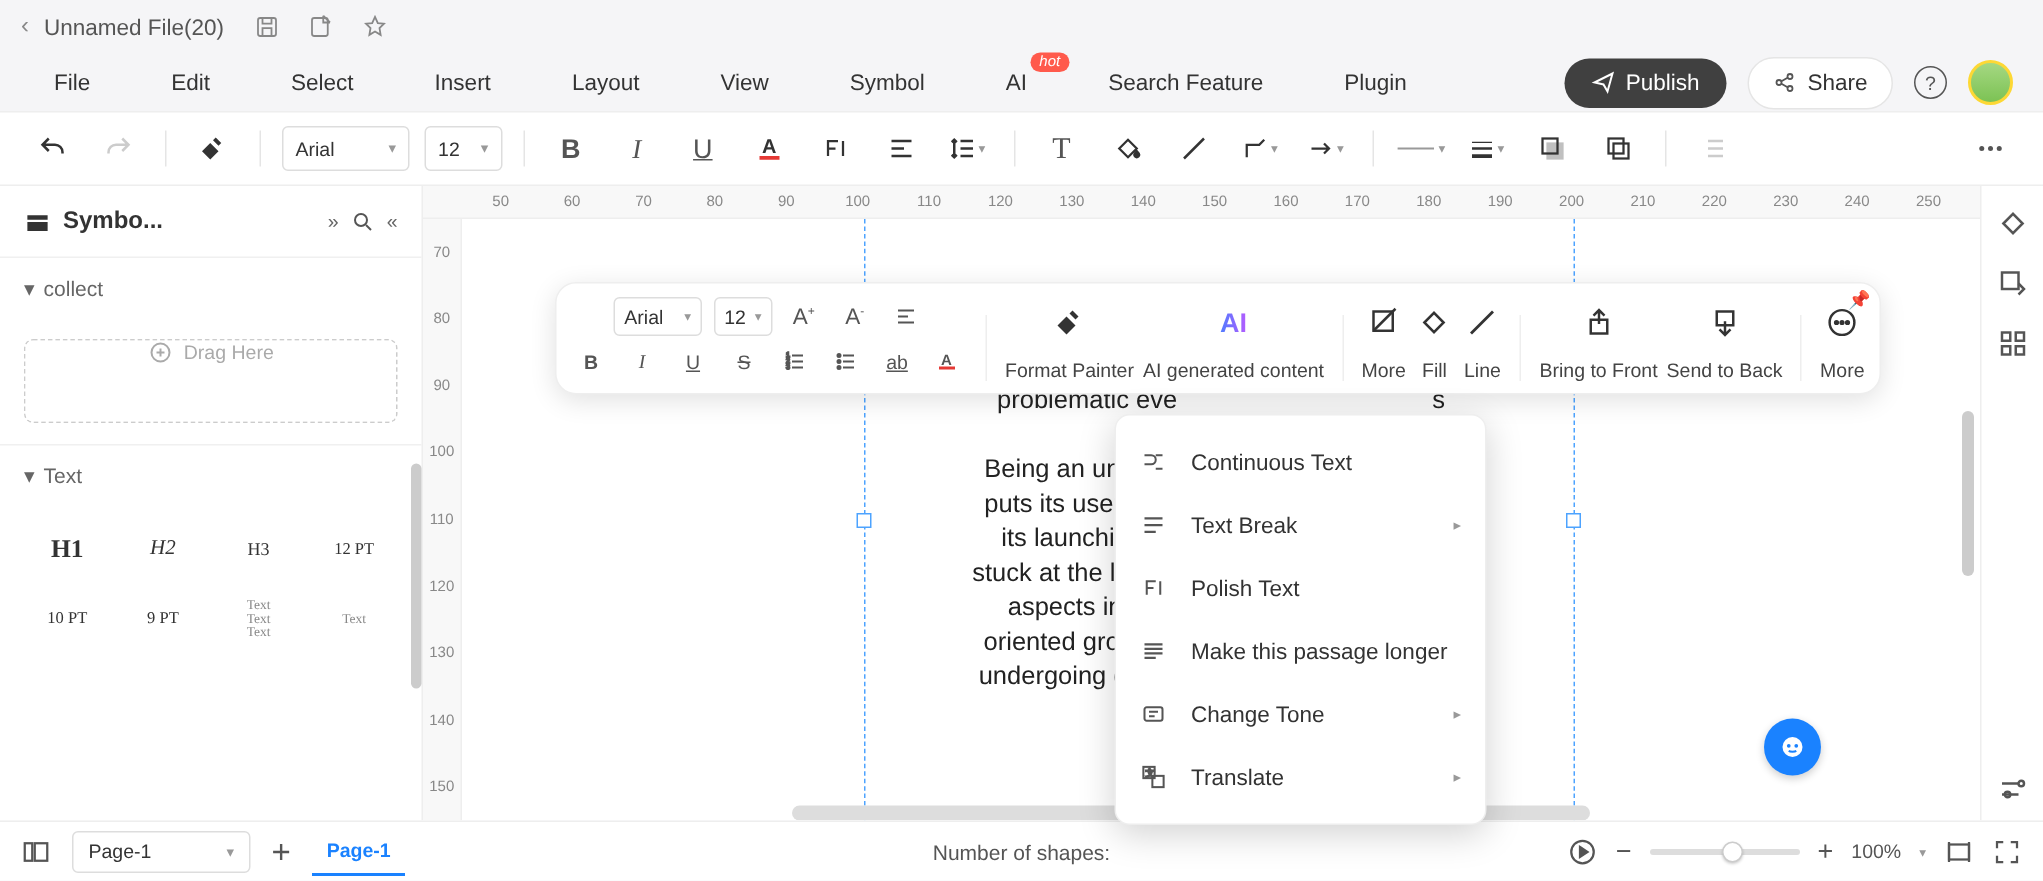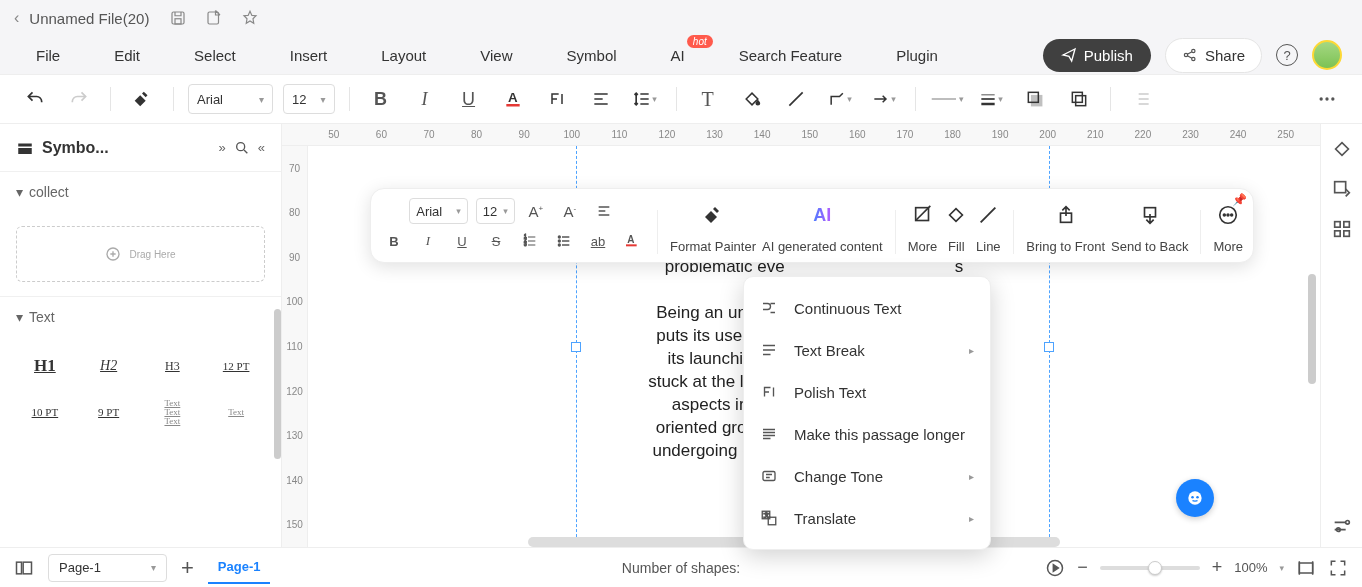--- a/index.html
+++ b/index.html
@@ -32,23 +32,23 @@
 .tsel.small { gap: 14px; }
 
 
 .main { display: flex; height: 423px; position: relative; }
 .sidebar { width: 282px; background: #fff; border-right: 1px solid #eee; display: flex; flex-direction: column; position: relative; }
 .sbhead { height: 48px; display: flex; align-items: center; padding: 0 16px; gap: 8px; border-bottom: 1px solid #f0f0f0; }
 .sbhead .title { font-weight: 700; font-size: 16px; flex: 1; overflow: hidden; text-overflow: ellipsis; white-space: nowrap; }
 .sbhead .icon { color: #666; cursor: pointer; }
 .sbsection { padding: 12px 16px; }
 .sbsection .sh { color: #666; font-size: 14px; cursor: pointer; display: flex; align-items: center; gap: 6px; }
-.draghere { margin: 14px 16px; border: 1.5px dashed #ccc; border-radius: 6px; height: 56px; display: flex; align-items: center; justify-content: center; color: #aaa; gap: 8px; font-size: 10px; }
+.draghere { margin: 14px 16px; border: 1.5px dashed #ccc; border-radius: 6px; height: 56px; display: flex; justify-content: center; color: #aaa; gap: 8px; font-size: 13px; }
 .textgrid { display: grid; grid-template-columns: repeat(4, 1fr); gap: 8px 6px; padding: 10px 16px; }
-.titem { height: 38px; display: flex; align-items: center; justify-content: center; font-size: 11px; color: #333; border: 1px solid transparent; cursor: pointer; font-family: Georgia, serif; text-decoration: underline; }
+.titem { height: 38px; display: flex; align-items: center; justify-content: center; font-size: 11px; color: #333; border: 1px solid transparent; cursor: pointer; font-family: Georgia, serif; }
 .titem.h1 { font-weight: 700; font-size: 17px; }
 .titem.h2 { font-style: italic; font-size: 14px; }
 .titem.h3 { font-size: 12px; }
 .titem.sm { font-size: 9px; color: #888; line-height: 1; }
 .sidebar .scrollind { position: absolute; right: 0; top: 185px; width: 7px; height: 150px; background: #ccc; border-radius: 4px; }
 
 
 .canvasarea { flex: 1; background: #fff; position: relative; overflow: hidden; }
 .hruler { height: 22px; background: #f8f8f8; border-bottom: 1px solid #eee; display: flex; align-items: center; padding-left: 28px; font-size: 10px; color: #888; }
 .hruler span { display: inline-block; width: 47.6px; text-align: center; }

